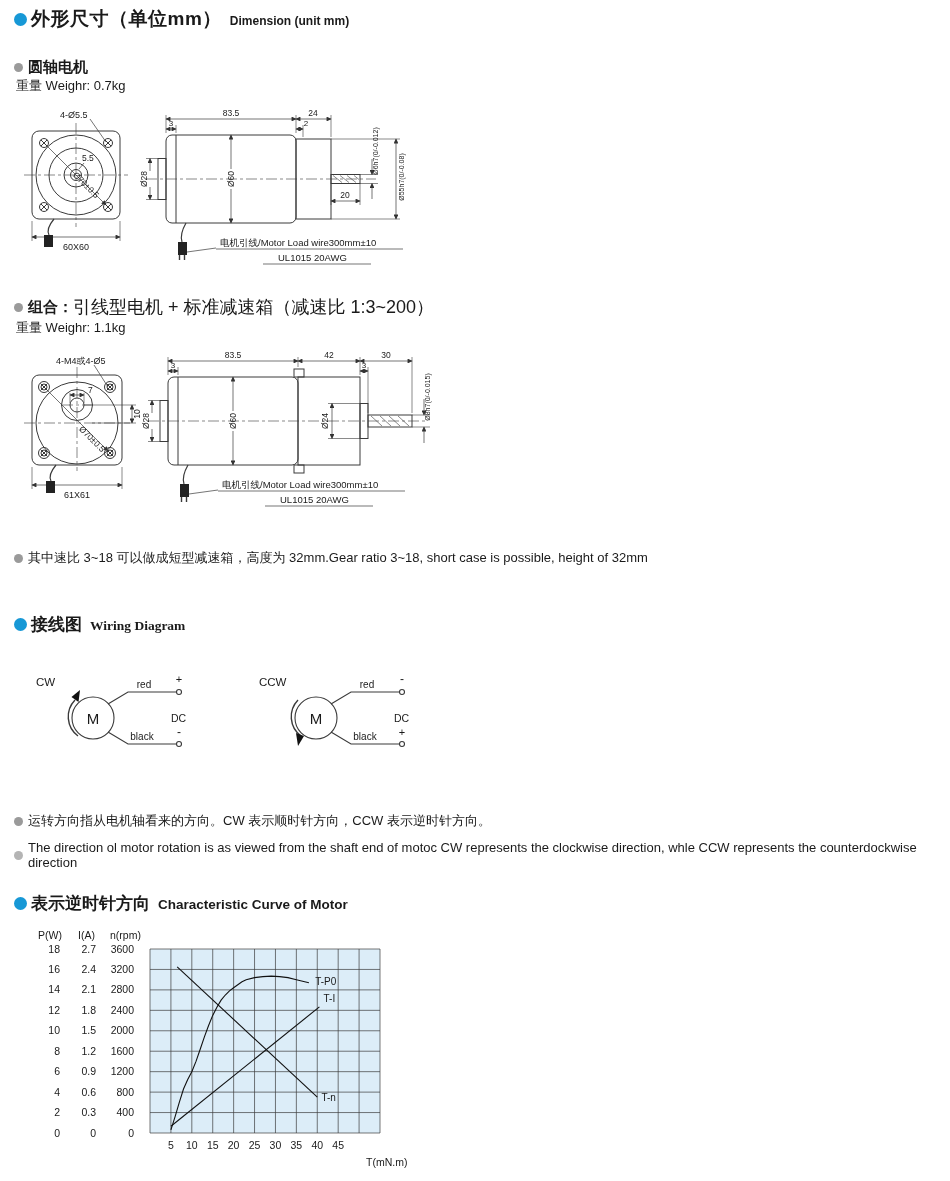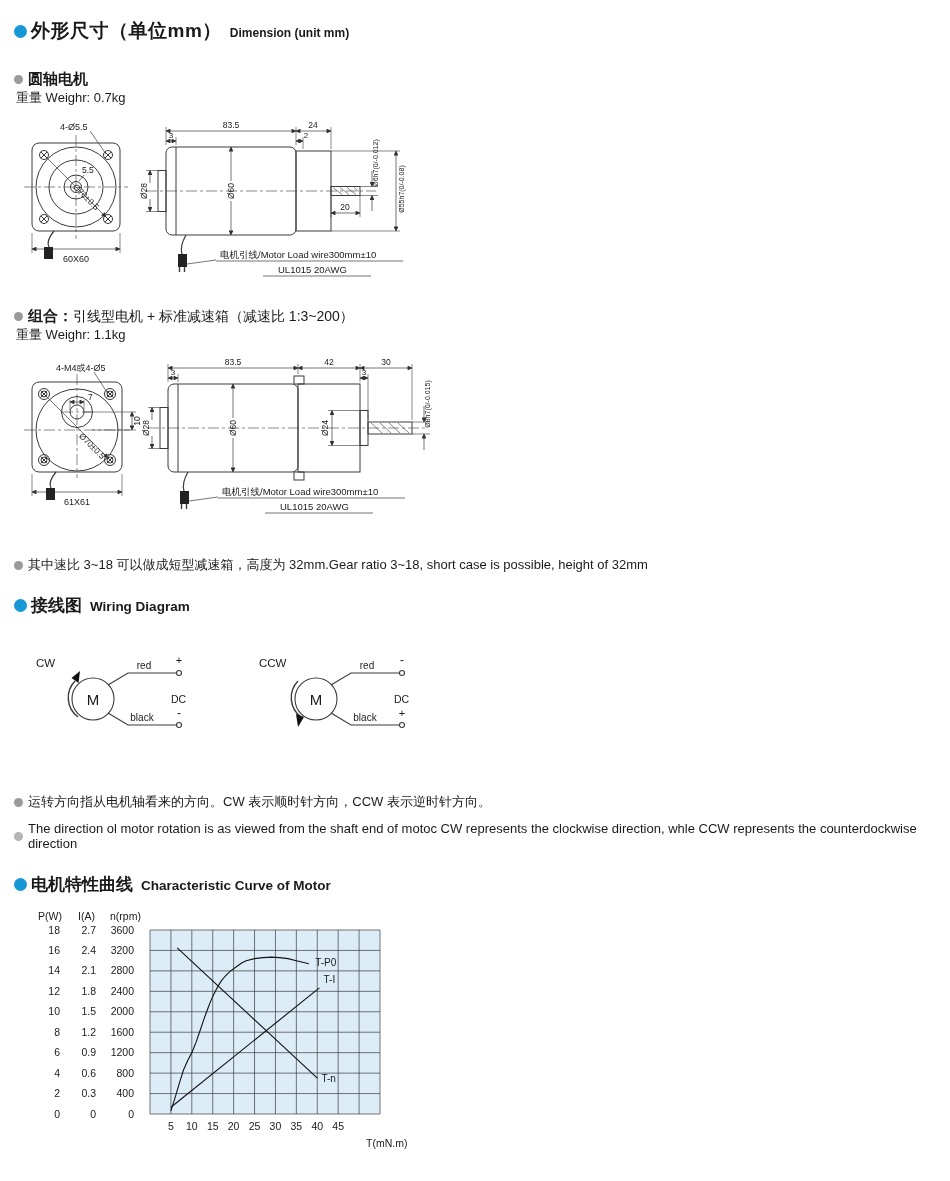--- a/index.html
+++ b/index.html
@@ -1,31 +1,31 @@
 <!DOCTYPE html>
 <html><head>
 <meta charset="utf-8">
 <style>
   html,body{margin:0;padding:0;}
   body{
     width:950px;height:1181px;overflow:hidden;background:#ffffff;
     font-family:"Liberation Sans","DejaVu Sans",sans-serif;color:#1a1a1a;
   }
   .page{padding:6px 10px 0 14px;}
-  .sec-head{display:flex;align-items:baseline;margin-top:12px;}
+  .sec-head{display:flex;align-items:baseline;margin-top:0;}
   .dot-blue{width:13px;height:13px;border-radius:50%;background:#1798d6;flex:0 0 auto;align-self:center;margin-right:4px;}
   .dot-gray{width:9px;height:9px;border-radius:50%;background:#9a9a9a;flex:0 0 auto;align-self:center;margin-right:5px;}
   .dot-gray.light{background:#b4b4b4;}
   .h-zh{font-size:19px;font-weight:bold;letter-spacing:.5px;}
   .h-en{font-size:12px;font-weight:bold;margin-left:8px;}
   .h2-zh{font-size:17px;font-weight:bold;}
   .h2-en{font-size:13.5px;font-weight:bold;margin-left:8px;}
   .sub-head{display:flex;align-items:center;margin-top:26px;}
   .sub-zh{font-size:15px;font-weight:bold;}
-  .sub-rest{font-size:14px;font-weight:normal;}
+  .sub-rest{font-size:18px;font-weight:normal;}
   .weight{font-size:13px;margin-top:0;margin-left:2px;}
   .note-line{display:flex;align-items:center;font-size:13px;}
   .drawing{margin-left:2px;}
   svg text{fill:#1a1a1a;}
   .wiring-row{display:flex;gap:48px;margin-left:14px;margin-top:30px;}
   .chartwrap{margin-left:8px;margin-top:10px;}
 </style>
 </head>
 <body>
 
@@ -246,21 +246,21 @@
     </g>
   </svg>
 
   
   <div class="note-line" style="margin-top:24px;">
     <span class="dot-gray"></span>
     <span>其中速比 3~18 可以做成短型减速箱，高度为 32mm.Gear ratio 3~18, short case is possible, height of 32mm</span>
   </div>
 
   
-  <div class="sec-head" style="margin-top:20px;">
+  <div class="sec-head" style="margin-top:46px;font-family:Liberation Serif, serif;">
     <span class="dot-blue"></span>
     <span class="h2-zh">接线图</span>
     <span class="h2-en">Wiring Diagram</span>
   </div>
 
   <div class="wiring-row">
 
     <svg width="175" height="100" viewBox="0 0 175 100" font-family="Liberation Sans, DejaVu Sans, sans-serif">
       <g stroke="#3a3a3a" fill="none" stroke-width="1.1">
         <circle cx="65" cy="52" r="21"></circle>
@@ -310,21 +310,21 @@
     <span>运转方向指从电机轴看来的方向。CW 表示顺时针方向，CCW 表示逆时针方向。</span>
   </div>
   <div class="note-line" style="margin-top:10px;">
     <span class="dot-gray light"></span>
     <span>The direction ol motor rotation is as viewed from the shaft end of motoc CW represents the clockwise direction, whle CCW represents the counterdockwise direction</span>
   </div>
 
   
   <div class="sec-head" style="margin-top:22px;">
     <span class="dot-blue"></span>
-    <span class="h2-zh">电机特性曲线</span>
+    <span class="h2-zh">表示逆时针方向</span>
     <span class="h2-en">Characteristic Curve of Motor</span>
   </div>
 
   <div class="chartwrap">
     <svg id="curve-plot" width="440" height="246" viewBox="0 0 440 246" font-family="Liberation Sans, DejaVu Sans, sans-serif">
         <rect x="128" y="24" width="230" height="184" fill="#dcedf8"></rect>
         <line x1="128" y1="24" x2="128" y2="208" stroke="#3c3c3c" stroke-width="0.7"></line>
         <line x1="148.9090909090909" y1="24" x2="148.9090909090909" y2="208" stroke="#3c3c3c" stroke-width="0.7"></line>
         <line x1="169.8181818181818" y1="24" x2="169.8181818181818" y2="208" stroke="#3c3c3c" stroke-width="0.7"></line>
         <line x1="190.72727272727275" y1="24" x2="190.72727272727275" y2="208" stroke="#3c3c3c" stroke-width="0.7"></line>

